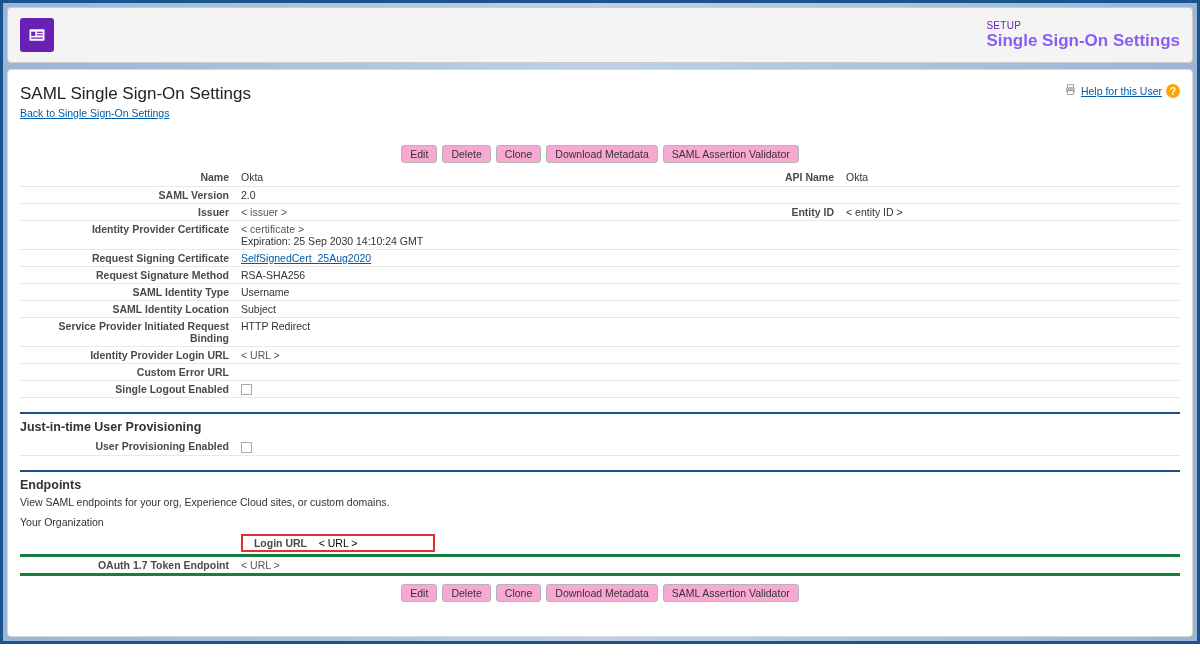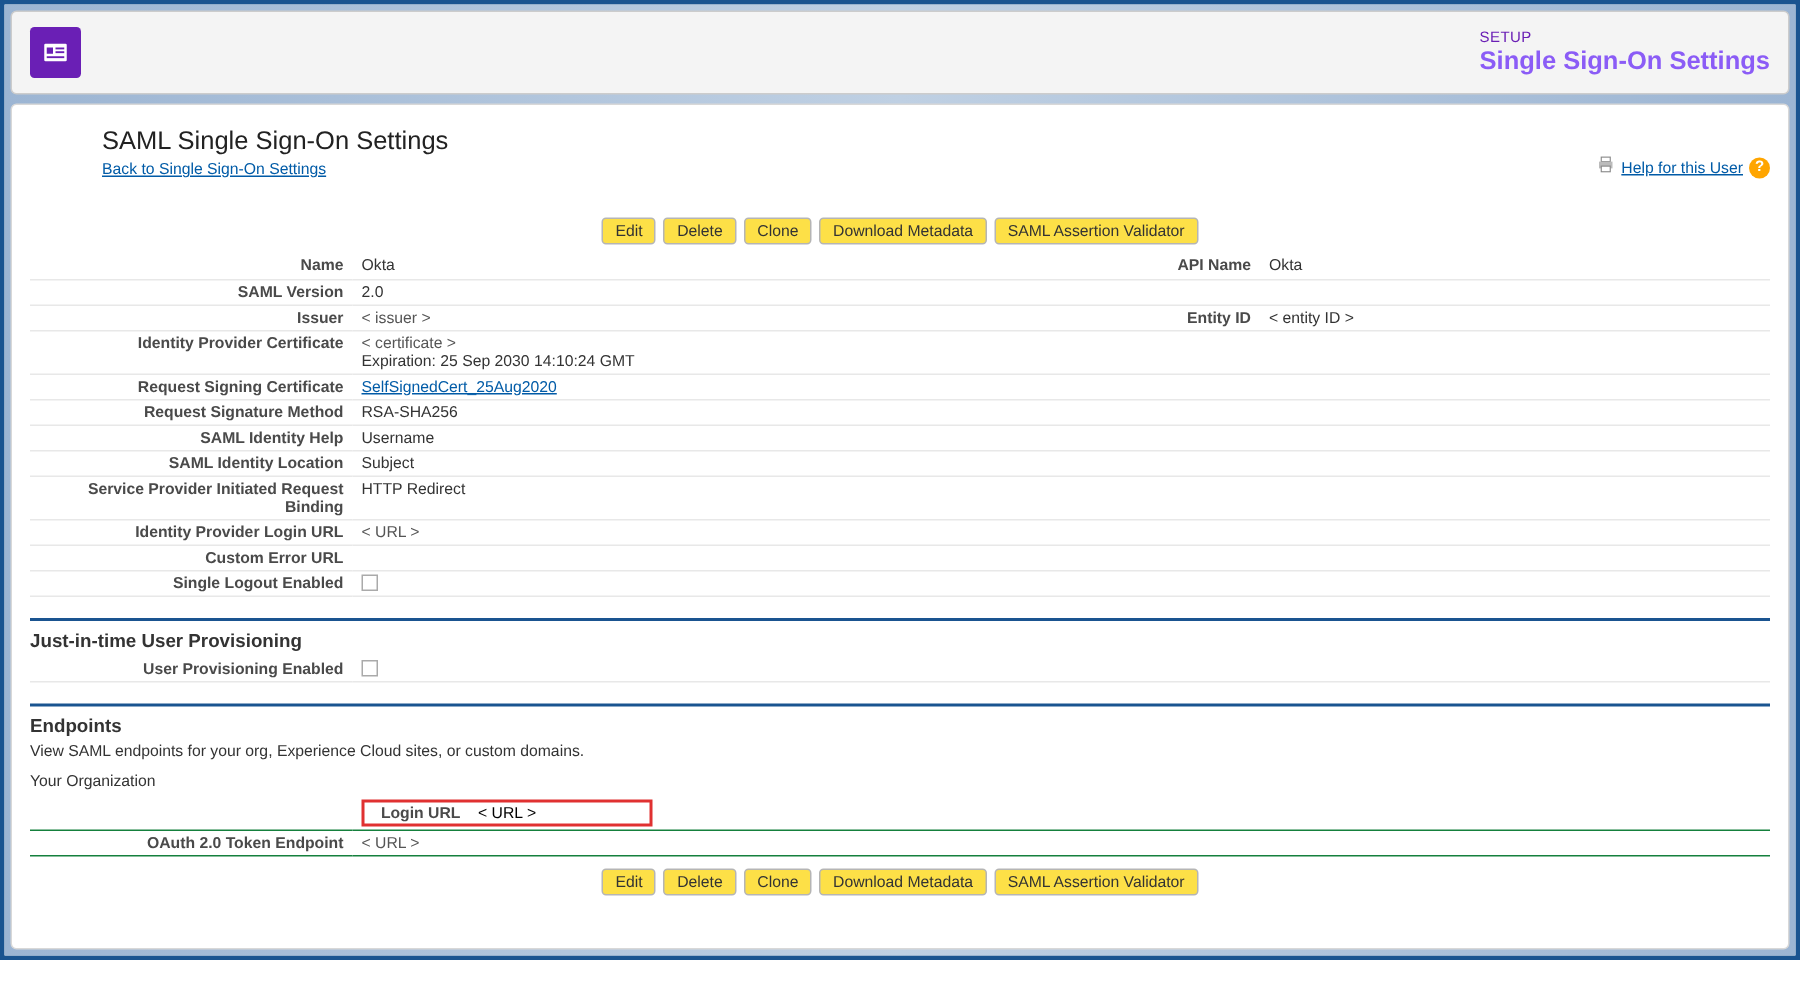--- a/index.html
+++ b/index.html
@@ -4,44 +4,44 @@
 <style>
 * { box-sizing: border-box; margin: 0; padding: 0; }
 body { font-family: Arial, Helvetica, sans-serif; font-size: 11px; background: #fff; border: 3px solid #1a5490; }
 .outer { padding: 4px; background: linear-gradient(to right, #9cb5d3, #bfd0e3, #9cb5d3); }
 .header-bar { display: flex; align-items: center; background: #f4f4f4; border: 1px solid #ccc; border-radius: 4px; padding: 10px 12px; margin-bottom: 6px; justify-content: space-between; }
 .header-icon { width: 34px; height: 34px; background: #6a1fb5; border-radius: 3px; display: flex; align-items: center; justify-content: center; margin-right: 10px; }
 .header-icon svg { fill: #fff; width: 20px; height: 20px; }
 .header-text .setup-label { color: #6a1fb5; font-size: 10px; letter-spacing: 0.3px; }
 .header-text .setup-title { font-size: 17px; font-weight: bold; color: #8b5cf6; }
 .content-panel { background: #fff; border: 1px solid #d8d8d8; border-radius: 4px; padding: 14px 12px 28px; min-height: 564px; }
-.page-head { display: flex; justify-content: space-between; align-items: flex-end; margin-bottom: 26px; margin-left: 48px; }
+.page-head { display: flex; justify-content: space-between; align-items: flex-start; margin-bottom: 26px; }
 .page-title { font-size: 17px; color: #222; margin-bottom: 3px; }
 .back-link { font-size: 10.5px; color: #015ba7; text-decoration: underline; cursor: pointer; }
 .help-area { font-size: 10.5px; color: #015ba7; display: flex; align-items: center; gap: 4px; }
 .printer-icon { width: 13px; height: 12px; }
 .help-q { width: 14px; height: 14px; background: #ffa500; color: #fff; border-radius: 50%; display: inline-flex; align-items: center; justify-content: center; font-weight: bold; font-size: 10px; }
 .button-row { text-align: center; margin-bottom: 6px; }
-.btn { font-size: 10.5px; padding: 2px 8px; background: #fde047; border: 1px solid #b5b5b5; border-radius: 3px; cursor: pointer; margin: 0 1px; color: #333; }
+.btn { font-size: 10.5px; padding: 2px 8px; background: #f9a8d4; border: 1px solid #b5b5b5; border-radius: 3px; cursor: pointer; margin: 0 1px; color: #333; }
 .detail-table { width: 100%; border-collapse: collapse; }
 .detail-table tr { border-bottom: 1px solid #e8e8e8; }
 .detail-table td { padding: 2px 6px; vertical-align: top; font-size: 10.5px; height: 17px; }
 .label-cell { width: 215px; text-align: right; color: #4a4a4a; font-weight: bold; font-size: 10.5px; }
 .value-cell { color: #333; }
 .value-cell .placeholder { color: #555; }
 .value-cell a { color: #015ba7; text-decoration: underline; }
 .right-label { width: 100px; text-align: right; color: #4a4a4a; font-weight: bold; font-size: 10.5px; }
 .right-value { color: #333; }
 .checkbox-unchecked { display: inline-block; width: 11px; height: 11px; border: 1px solid #aaa; background: #fff; vertical-align: middle; }
 .section-heading { font-size: 12.5px; font-weight: bold; color: #333; border-top: 2px solid #1a5490; padding-top: 6px; margin-top: 14px; margin-bottom: 4px; }
 .section-desc { font-size: 10.5px; color: #333; margin-bottom: 8px; }
 .subheading { font-size: 10.5px; color: #333; margin-bottom: 4px; }
 .hl-row { border: 2px solid #e03131; padding: 1px 4px; display: inline-block; }
 .endpoints-table { width: 100%; border-collapse: collapse; }
-.endpoints-table tr { border-bottom: 1px solid #15803d; }
+.endpoints-table tr { border-bottom: 3px solid #15803d; }
 .endpoints-table td { padding: 2px 6px; font-size: 10.5px; height: 17px; }
 </style>
 </head>
 <body>
 
 <div class="outer">
   <div class="header-bar">
     <div class="header-icon">
       <svg viewBox="0 0 24 24">
           <rect x="3" y="5" width="18" height="14" rx="1" fill="#fff"></rect>
@@ -111,21 +111,21 @@
       </tr>
       <tr>
         <td class="label-cell">Request Signing Certificate</td>
         <td class="value-cell" colspan="3"><a>SelfSignedCert_25Aug2020</a></td>
       </tr>
       <tr>
         <td class="label-cell">Request Signature Method</td>
         <td class="value-cell" colspan="3">RSA-SHA256</td>
       </tr>
       <tr>
-        <td class="label-cell">SAML Identity Help</td>
+        <td class="label-cell">SAML Identity Type</td>
         <td class="value-cell" colspan="3">Username</td>
       </tr>
       <tr>
         <td class="label-cell">SAML Identity Location</td>
         <td class="value-cell" colspan="3">Subject</td>
       </tr>
       <tr>
         <td class="label-cell">Service Provider Initiated Request Binding</td>
         <td class="value-cell" colspan="3">HTTP Redirect</td>
       </tr>
@@ -164,21 +164,21 @@
         <td style="width:200px;"></td>
         <td>
           <span class="hl-row">
             <span style="display:inline-block;width:60px;text-align:right;font-weight:bold;color:#4a4a4a;">Login URL</span>
             &nbsp;&nbsp;
             <span class="placeholder" style="display:inline-block;width:110px;">&lt; URL &gt;</span>
           </span>
         </td>
       </tr>
       <tr>
-        <td class="label-cell">OAuth 2.0 Token Endpoint</td>
+        <td class="label-cell">OAuth 1.7 Token Endpoint</td>
         <td class="value-cell"><span class="placeholder">&lt; URL &gt;</span></td>
       </tr>
     </tbody>
       </table>
 
     <div class="button-row" style="margin-top:8px;">
       <button class="btn">Edit</button>
       <button class="btn">Delete</button>
       <button class="btn">Clone</button>
       <button class="btn">Download Metadata</button>

